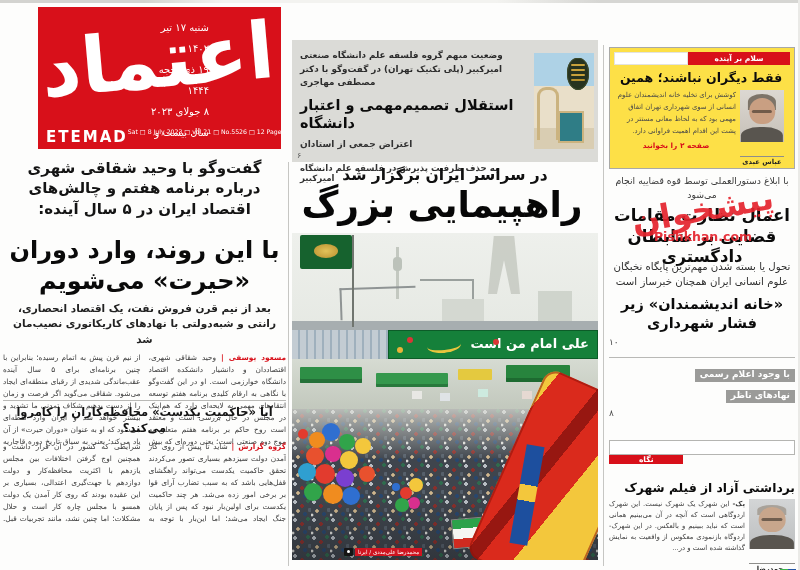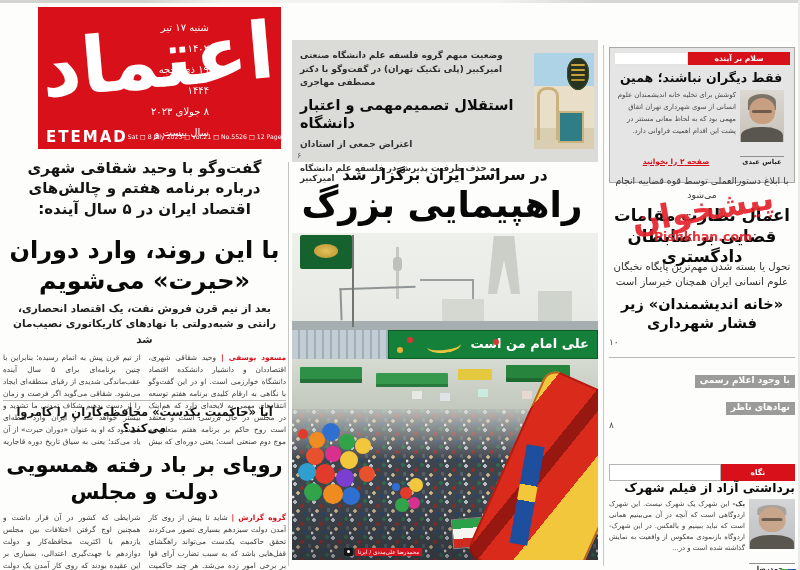--- a/index.html
+++ b/index.html
@@ -9,21 +9,21 @@
   .red{color:#d8101a;}
   b,.bold{font-weight:bold;}
   .scan-edge{left:0;top:0;width:100%;height:3px;background:linear-gradient(90deg,#d3d3d0 0 18%,#f3f3f0 28% 62%,#d6d6d3 75%);}
   .scan-edge-r{right:0;top:0;width:2px;height:100%;background:#eaeae7;}
 
   
   #masthead{left:38px;top:7px;width:243px;height:142px;background:#d8101a;overflow:hidden;}
   .m-callig{position:absolute;left:-2px;top:14px;width:100%;font-size:78px;font-weight:bold;color:#fff;
             line-height:1;transform:rotate(-5deg);text-align:center;letter-spacing:0;}
   .m-dates{position:absolute;right:72px;top:10px;width:72px;font-size:10px;line-height:2.1;color:#fff;text-align:right;z-index:3;}
-  .m-bottom{position:absolute;left:8px;right:8px;bottom:3px;display:flex;align-items:center;z-index:3;direction:ltr;color:#fff;}
+  .m-bottom{position:absolute;left:8px;right:8px;bottom:3px;display:flex;align-items:flex-start;z-index:3;direction:ltr;color:#fff;}
   .m-en{font-size:15px;font-weight:bold;letter-spacing:2px;}
   .m-info{flex:1;font-size:6.2px;text-align:right;padding-bottom:2px;white-space:nowrap;}
 
   
   #story-interview{left:3px;top:158px;width:283px;text-align:center;}
   .st-kicker{font-size:15px;font-weight:bold;line-height:1.35;color:#141414;}
   .st-headline{font-size:24px;font-weight:bold;line-height:1.3;color:#0a0a0a;margin-top:16px;}
   .st-subhead{font-size:10.5px;font-weight:bold;line-height:1.45;color:#222;margin-top:4px;}
   .st-body{margin-top:5px;text-align:justify;font-size:7.4px;line-height:1.62;color:#3c3c3c;
            column-count:2;column-gap:8px;height:96px;overflow:hidden;}
@@ -121,29 +121,29 @@
     box-shadow:inset 0 0 0 2px rgba(140,18,10,.55);}
   .slide-col{position:absolute;right:62px;top:212px;width:18px;height:100px;transform:rotate(10deg);
     background:linear-gradient(#1d4f9e 0 40%,#f3c73c 40% 56%,#1d4f9e 56%);}
   .credit{position:absolute;left:52px;bottom:4px;display:flex;align-items:center;gap:2px;direction:ltr;z-index:6;}
   .cam{width:9px;height:8px;background:#141414;border-radius:1px;position:relative;}
   .cam::after{content:"";position:absolute;left:3px;top:2px;width:3px;height:3px;border-radius:50%;background:#fff;}
   .credit-label{background:#cf1420;color:#fff;font-size:5.6px;padding:1px 3px;white-space:nowrap;}
 
   
   .rcol{left:609px;width:186px;}
-  #salam-box{top:47px;height:136px;border:1px solid #a9a9a6;box-sizing:border-box;background:#e5e5e5;}
+  #salam-box{top:47px;height:122px;border:1px solid #a9a9a6;box-sizing:border-box;background:#fde047;}
   .salam-bar{position:absolute;left:4px;right:4px;top:4px;height:13px;display:flex;direction:ltr;}
   .salam-bar .blank{flex:1;background:#fff;border:1px solid #e3e3e0;box-sizing:border-box;}
   .salam-bar .chip{width:58%;background:#d8101a;color:#fff;font-size:7.6px;font-weight:bold;
                    display:flex;align-items:center;justify-content:center;}
   .salam-head{position:absolute;left:4px;right:6px;top:22px;text-align:center;font-size:12.5px;font-weight:bold;color:#0c0c0c;}
   .salam-row{position:absolute;left:6px;right:10px;top:42px;bottom:4px;display:flex;direction:ltr;gap:4px;}
   .salam-text{flex:1;font-size:6.9px;line-height:1.72;color:#474747;text-align:right;direction:rtl;}
-  .salam-link{display:block;margin-top:18px;font-weight:bold;font-size:7.4px;text-align:center;text-decoration:underline;}
+  .salam-link{display:block;margin-top:2px;font-weight:bold;font-size:7.4px;text-align:center;}
   .salam-photo-col{width:44px;}
   .portrait{position:relative;overflow:hidden;background:linear-gradient(#dcd8d2,#c6c0b8);}
   .p-hair{position:absolute;left:50%;top:8%;width:64%;height:30%;transform:translateX(-50%);border-radius:50% 50% 0 0;background:#7d7468;}
   .p-head{position:absolute;left:50%;top:16%;width:58%;height:50%;transform:translateX(-50%);border-radius:50% 50% 46% 46%;background:#c99f82;}
   .p-glasses{position:absolute;left:50%;top:38%;width:46%;height:6%;transform:translateX(-50%);background:rgba(40,35,30,.55);border-radius:2px;}
   .p-body{position:absolute;left:50%;bottom:-8%;width:96%;height:36%;transform:translateX(-50%);border-radius:45% 45% 0 0;background:#59554f;}
   .abdi-photo{width:44px;height:52px;}
   .caption-name{border-top:1px solid #8e8e8b;margin-top:14px;font-size:6.8px;font-weight:bold;text-align:center;color:#222;padding-top:1px;}
   #judiciary{top:174px;text-align:center;}
   .jud-kicker{font-size:9.3px;color:#3a3a3a;line-height:1.5;}
@@ -151,23 +151,23 @@
   #watermark{left:615px;top:190px;width:176px;text-align:center;z-index:9;pointer-events:none;}
   .wm-fa{font-size:33px;font-weight:bold;color:#e5242d;transform:rotate(-10deg);display:inline-block;opacity:.92;}
   .wm-en{font-size:12.5px;font-weight:bold;color:#e5242d;margin-top:0px;opacity:.92;direction:ltr;}
   #andishmandan{top:259px;text-align:center;}
   .and-lede{font-size:10.2px;color:#2f2f2f;line-height:1.5;}
   .and-head{margin-top:5px;font-size:14.5px;font-weight:bold;color:#0b0b0b;line-height:1.35;}
   .page-num{display:block;text-align:left;font-size:9px;color:#4a4a4a;margin-top:3px;}
   #rule-right{left:609px;top:357px;width:186px;height:1px;background:#b9b9b6;}
   #economy{top:363px;text-align:right;}
   .eco-chips{line-height:1.1;}
-  .eco-chips span{display:inline-block;background:#9b9b99;color:#fff;font-size:9px;font-weight:bold;padding:1px 5px 2px;margin-bottom:2px;margin-top:12px;}
+  .eco-chips span{display:inline-block;background:#9b9b99;color:#fff;font-size:9px;font-weight:bold;padding:1px 5px 2px;margin-bottom:2px;}
   .eco-head{margin-top:3px;font-size:16.5px;font-weight:bold;color:#0b0b0b;line-height:1.3;}
-  #negah-bar{top:464px;height:17px;display:flex;direction:ltr;}
+  #negah-bar{top:440px;height:24px;display:flex;direction:ltr;flex-direction:column;}
   #negah-bar .blank{flex:1;background:#fff;border:1px solid #b5b5b2;box-sizing:border-box;}
   #negah-bar .chip{width:40%;background:#d8101a;color:#fff;font-size:7.6px;font-weight:bold;
                    display:flex;align-items:center;justify-content:center;}
   #negah-head{top:481px;font-size:12.3px;font-weight:bold;color:#0b0b0b;text-align:right;}
   #negah-content{top:499px;height:69px;display:flex;direction:ltr;gap:4px;}
   .negah-text{flex:1;direction:rtl;font-size:6.9px;line-height:1.6;color:#3d3d3d;text-align:justify;overflow:hidden;}
   .negah-photo-col{width:46px;position:relative;}
   .tajik-photo{width:46px;height:50px;background:linear-gradient(#d3d5d6,#bdbfc0);}
   .tajik-photo .p-hair{background:#a8a29a;height:20%;top:12%;}
   .tajik-photo .p-head{background:#c8a68c;}
@@ -204,21 +204,20 @@
     <div class="st-kicker">گفت‌وگو با وحید شقاقی شهری درباره برنامه هفتم و چالش‌های اقتصاد ایران در ۵ سال آینده:</div>
     <div class="st-headline">با این روند، وارد دوران «حیرت» می‌شویم</div>
     <div class="st-subhead">بعد از نیم قرن فروش نفت، یک اقتصاد انحصاری، رانتی و شبه‌دولتی با نهادهای کاریکاتوری نصیب‌مان شد</div>
     <p class="st-body"><span class="byline red">مسعود یوسفی |</span><span> وحید شقاقی شهری، اقتصاددان و دانشیار دانشکده اقتصاد دانشگاه خوارزمی است. او در این گفت‌وگو با نگاهی به ارقام کلیدی برنامه هفتم توسعه انتقادهای مهمی به لایحه‌ای دارد که هم‌اینک در مجلس در حال بررسی است و معتقد است روح حاکم بر برنامه هفتم متعلق به موج دوم صنعتی است؛ یعنی دوره‌ای که بیش از نیم قرن پیش به اتمام رسیده؛ بنابراین با چنین برنامه‌ای برای ۵ سال آینده عقب‌ماندگی شدیدی از رقبای منطقه‌ای ایجاد می‌شود. شقاقی می‌گوید اگر فرصت و زمان را از دست بدهیم شکاف تمدنی ما تشدید و بیشتر خواهد شد و ایران وارد نقطه‌ای می‌شود که او به عنوان «دوران حیرت» از آن یاد می‌کند؛ یعنی به سیاق تاریخ دوره قاجاریه که هر کسی از عقب‌رفتگی ایران حیرت می‌کرد و به جای سیاست‌نامه، حیرت‌نامه می‌نوشت. او با اشاره به اینکه اقتصاد ایران ۵۰ سال است از نفت تغذیه می‌کند و در این نیم قرن ۱.۵ هزار میلیارد دلار نفت فروخته، این موضوع را مطرح می‌کند که در قبال آن چه گرفته‌ایم؟ یک اقتصاد غیررقابتی، انحصاری، رانتی و شبه‌دولتی که نهادهایی به گفته وی «کاریکاتوری» درست کرده است. </span></p>
   </div>
 
   <div class="abs" id="rule-left"></div>
 
   <div class="abs" id="story-majles">
     <div class="st-kicker">آیا «حاکمیت یکدست» محافظه‌کاران را کامروا می‌کند؟</div>
-    <div class="st-headline">رویای بر باد رفته همسویی دولت و مجلس</div>
     <p class="st-body"><span class="byline red">گروه گزارش |</span><span> شاید تا پیش از روی کار آمدن دولت سیزدهم بسیاری تصور می‌کردند تحقق حاکمیت یکدست می‌تواند راهگشای قفل‌هایی باشد که به سبب تضارب آرای قوا بر برخی امور زده می‌شد. هر چند حاکمیت یکدست برای اولین‌بار نبود که پس از پایان جنگ ایجاد می‌شد؛ اما این‌بار با توجه به شرایطی که کشور در آن قرار داشت و همچنین اوج گرفتن اختلافات بین مجلس یازدهم با اکثریت محافظه‌کار و دولت دوازدهم با جهت‌گیری اعتدالی، بسیاری بر این عقیده بودند که روی کار آمدن یک دولت همسو با مجلس چاره کار است و حلال مشکلات؛ اما چنین نشد، مانند تجربیات قبل. در پیش بودن انتخابات مجلس دوازدهم باعث شده تا دولت و مجلس رقابتی نامرئی داشته باشند برای تصرف صندلی‌های بهارستان. اما این رویا با عملکرد فعلی هر دو نهاد آنچنان امکان‌پذیر به نظر نمی‌رسد؛ البته در شرایطی که بدنه اجتماعی جریان رقیب وارد میدان شود. </span></p>
   </div>
 
   <div class="abs" id="vrule-1"></div>
   <div class="abs" id="vrule-2"></div>
 
   <div class="abs" id="uni-box">
     <div class="uni-text">
       <div class="uni-kicker">وضعیت مبهم گروه فلسفه علم دانشگاه صنعتی امیرکبیر (پلی تکنیک تهران) در گفت‌وگو با دکتر مصطفی مهاجری</div>
       <div class="uni-headline">استقلال تصمیم‌مهمی و اعتبار دانشگاه</div>

